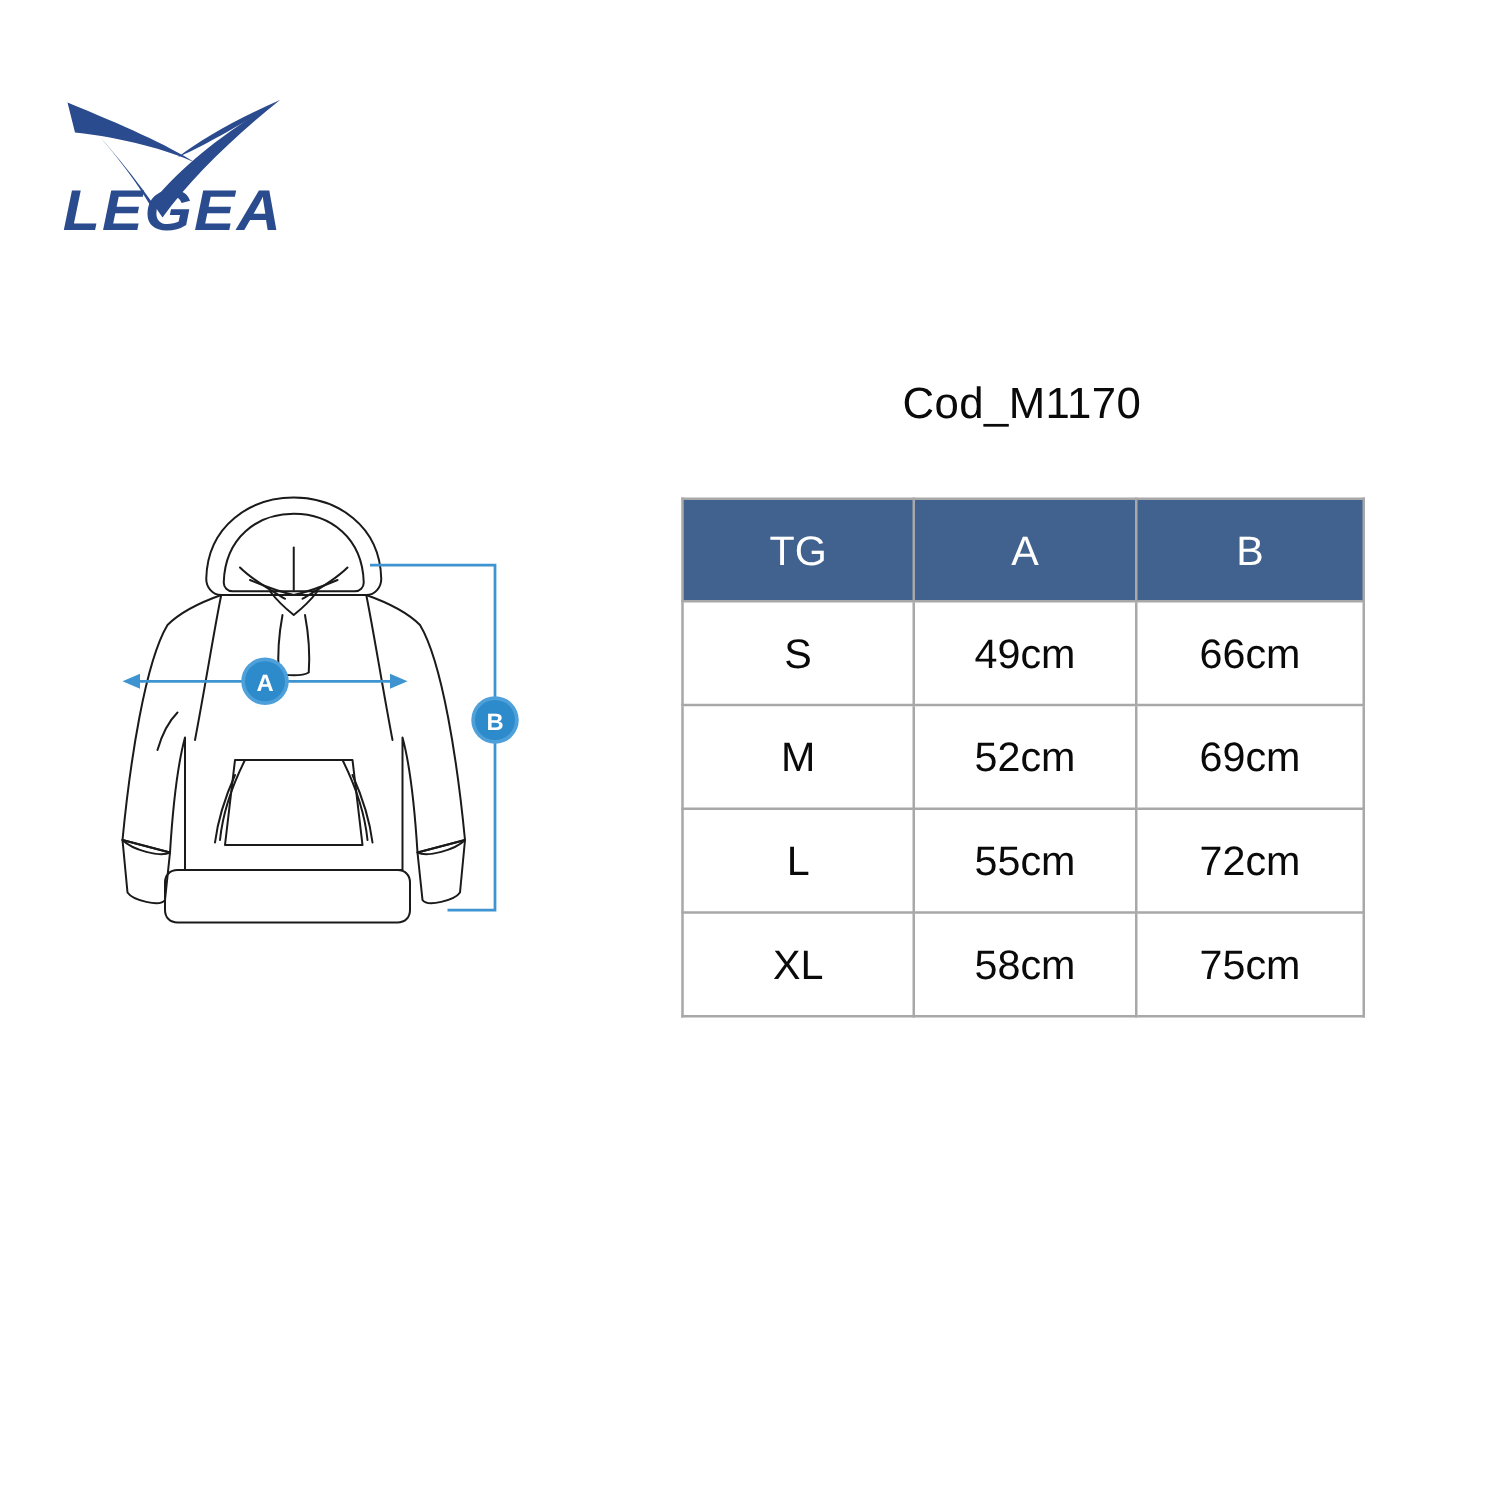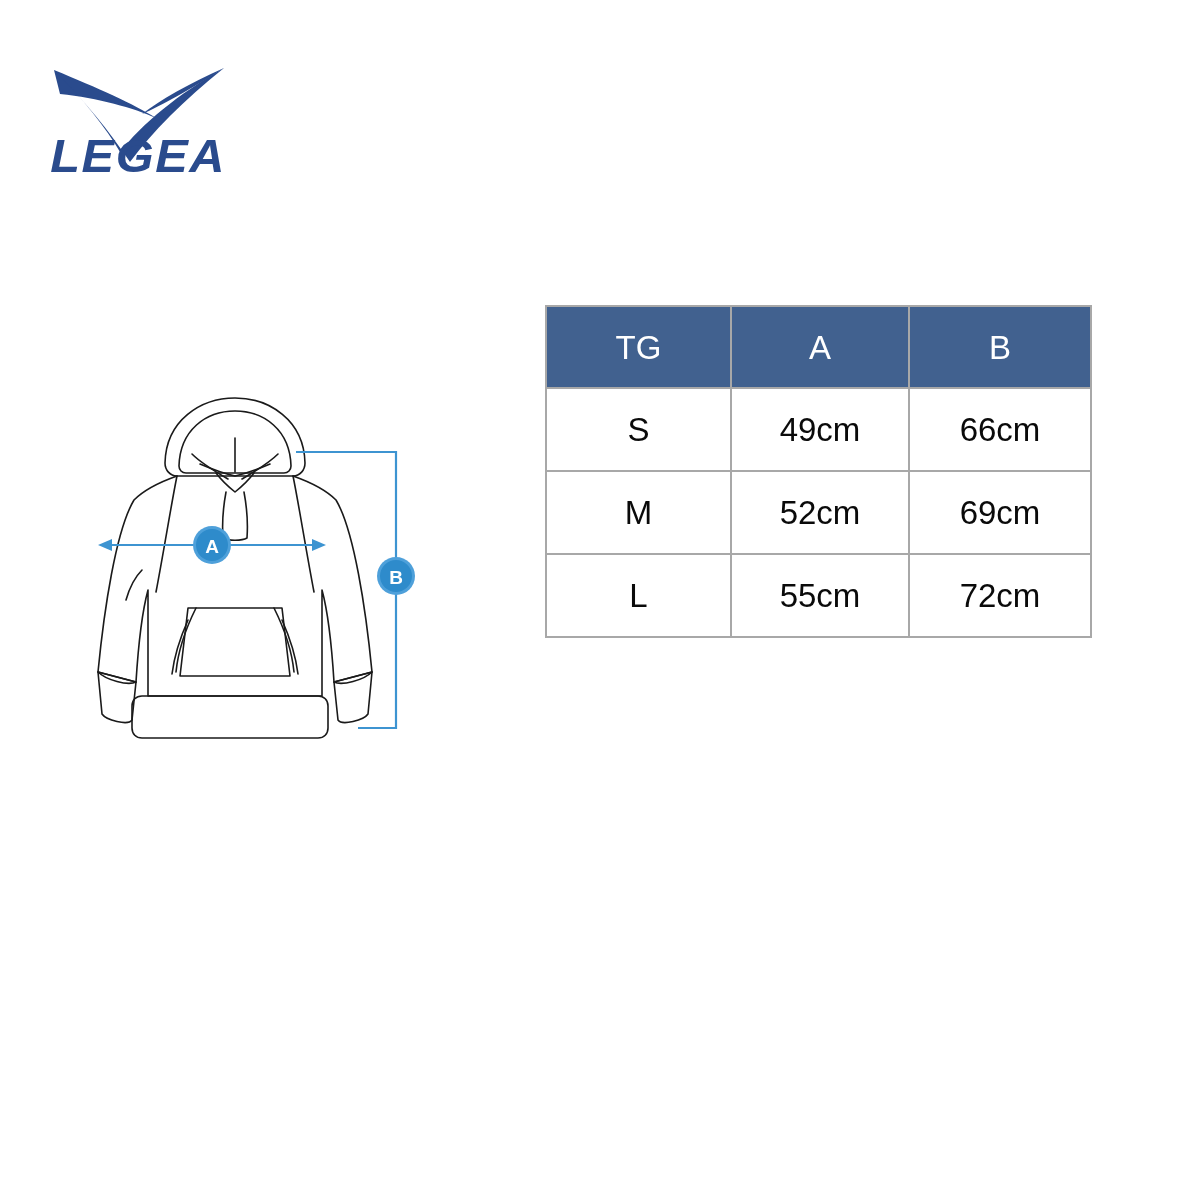--- a/index.html
+++ b/index.html
@@ -14,21 +14,21 @@
     position: relative;
     overflow: hidden;
     font-family: "Liberation Sans", sans-serif;
     color: #000000;
   }
 
   
   #brand-logo {
     position: absolute;
     left: 38px;
-    top: 54px;
+    top: 66px;
     width: 200px;
     height: 125px;
   }
   #brand-logo svg { display: block; width: 100%; height: 100%; }
 
   
   #garment-illustration {
     position: absolute;
     left: 80px;
     top: 380px;
@@ -179,20 +179,21 @@
       </g>
       <circle cx="316" cy="196" r="19" fill="#4ea0da"></circle>
       <circle cx="316" cy="196" r="16" fill="#2e8bcb"></circle>
       <text x="316" y="204" fill="#ffffff" font-family="'Liberation Sans', sans-serif" font-size="19" font-weight="bold" text-anchor="middle">B</text>
     </g>
   </svg>
 </div>
 
 <section id="chart-panel">
 
+  <div id="chart-title">Cod_M1170</div>
 
   <table id="size-table">
     <colgroup>
       <col class="col-tg">
       <col class="col-a">
       <col class="col-b">
     </colgroup>
     <thead>
       <tr>
         <th>TG</th>
@@ -209,15 +210,20 @@
       <tr>
         <td>M</td>
         <td>52cm</td>
         <td>69cm</td>
       </tr>
       <tr>
         <td>L</td>
         <td>55cm</td>
         <td>72cm</td>
       </tr>
+      <tr>
+        <td>XL</td>
+        <td>58cm</td>
+        <td>75cm</td>
+      </tr>
     </tbody>
   </table>
 </section>
 
 </body></html>

